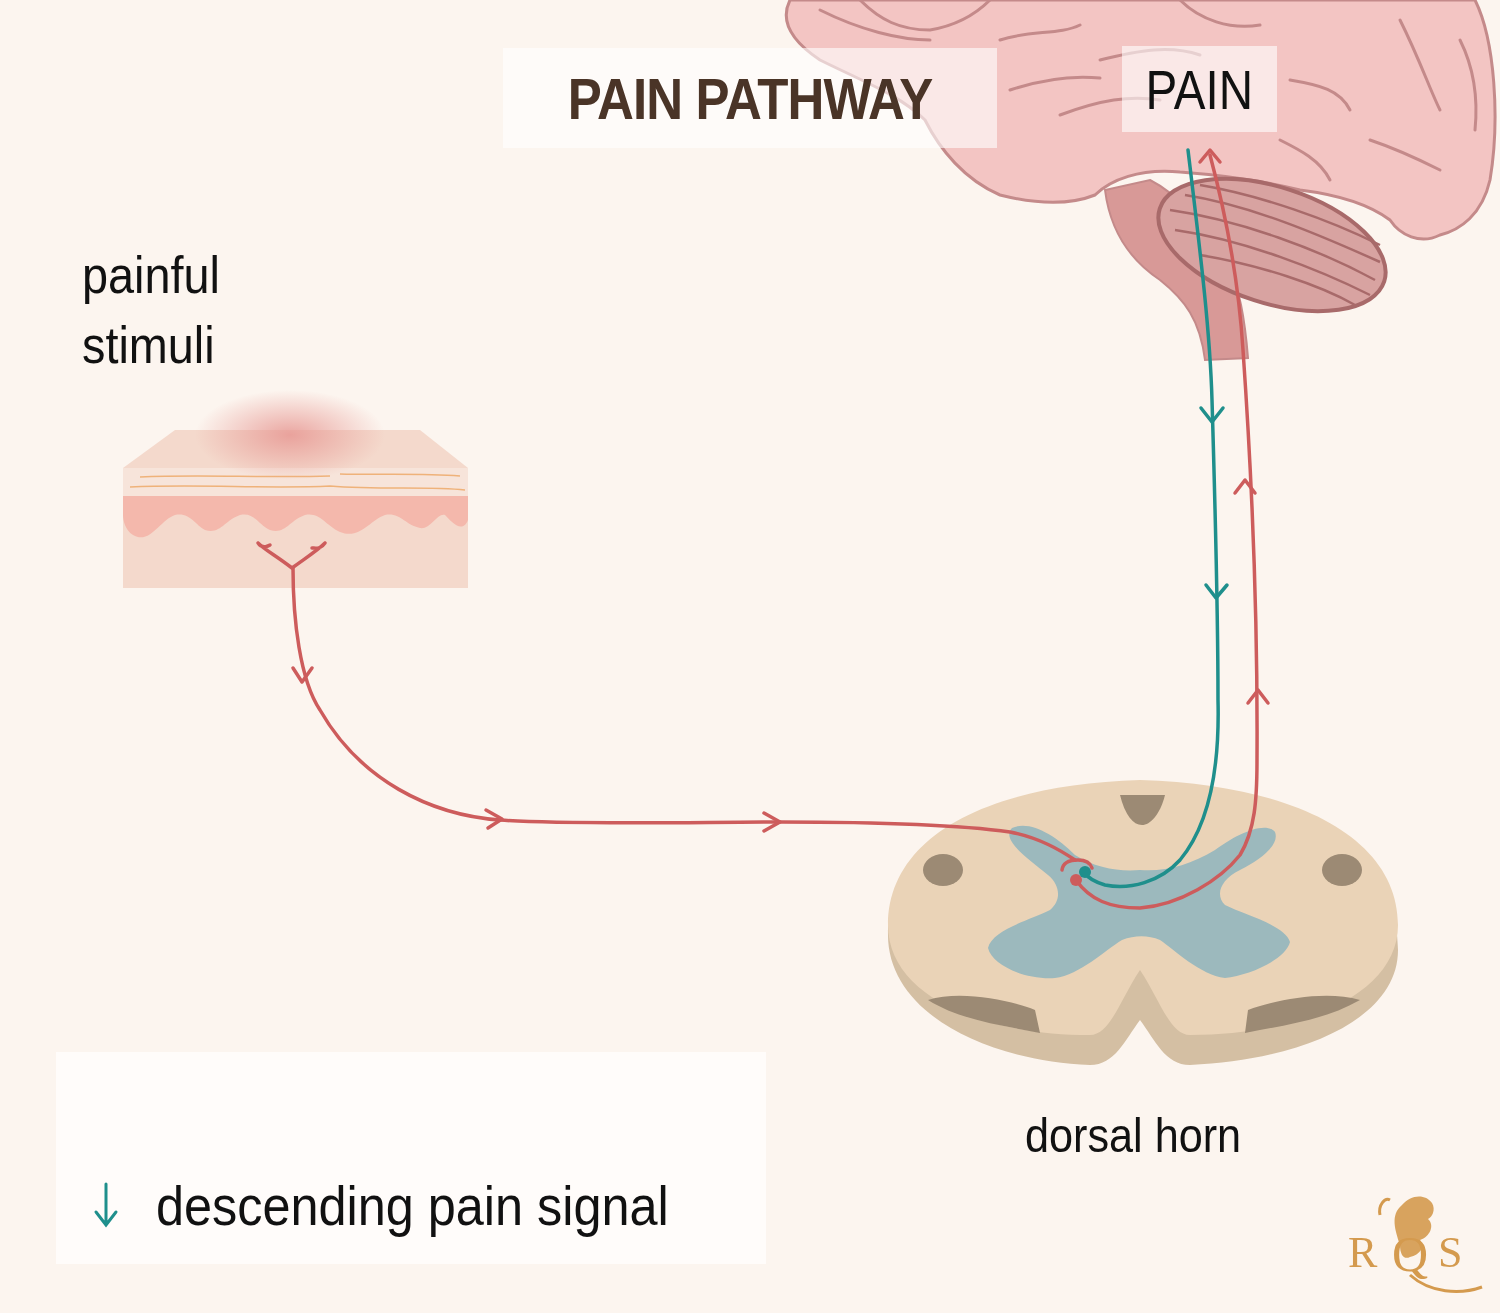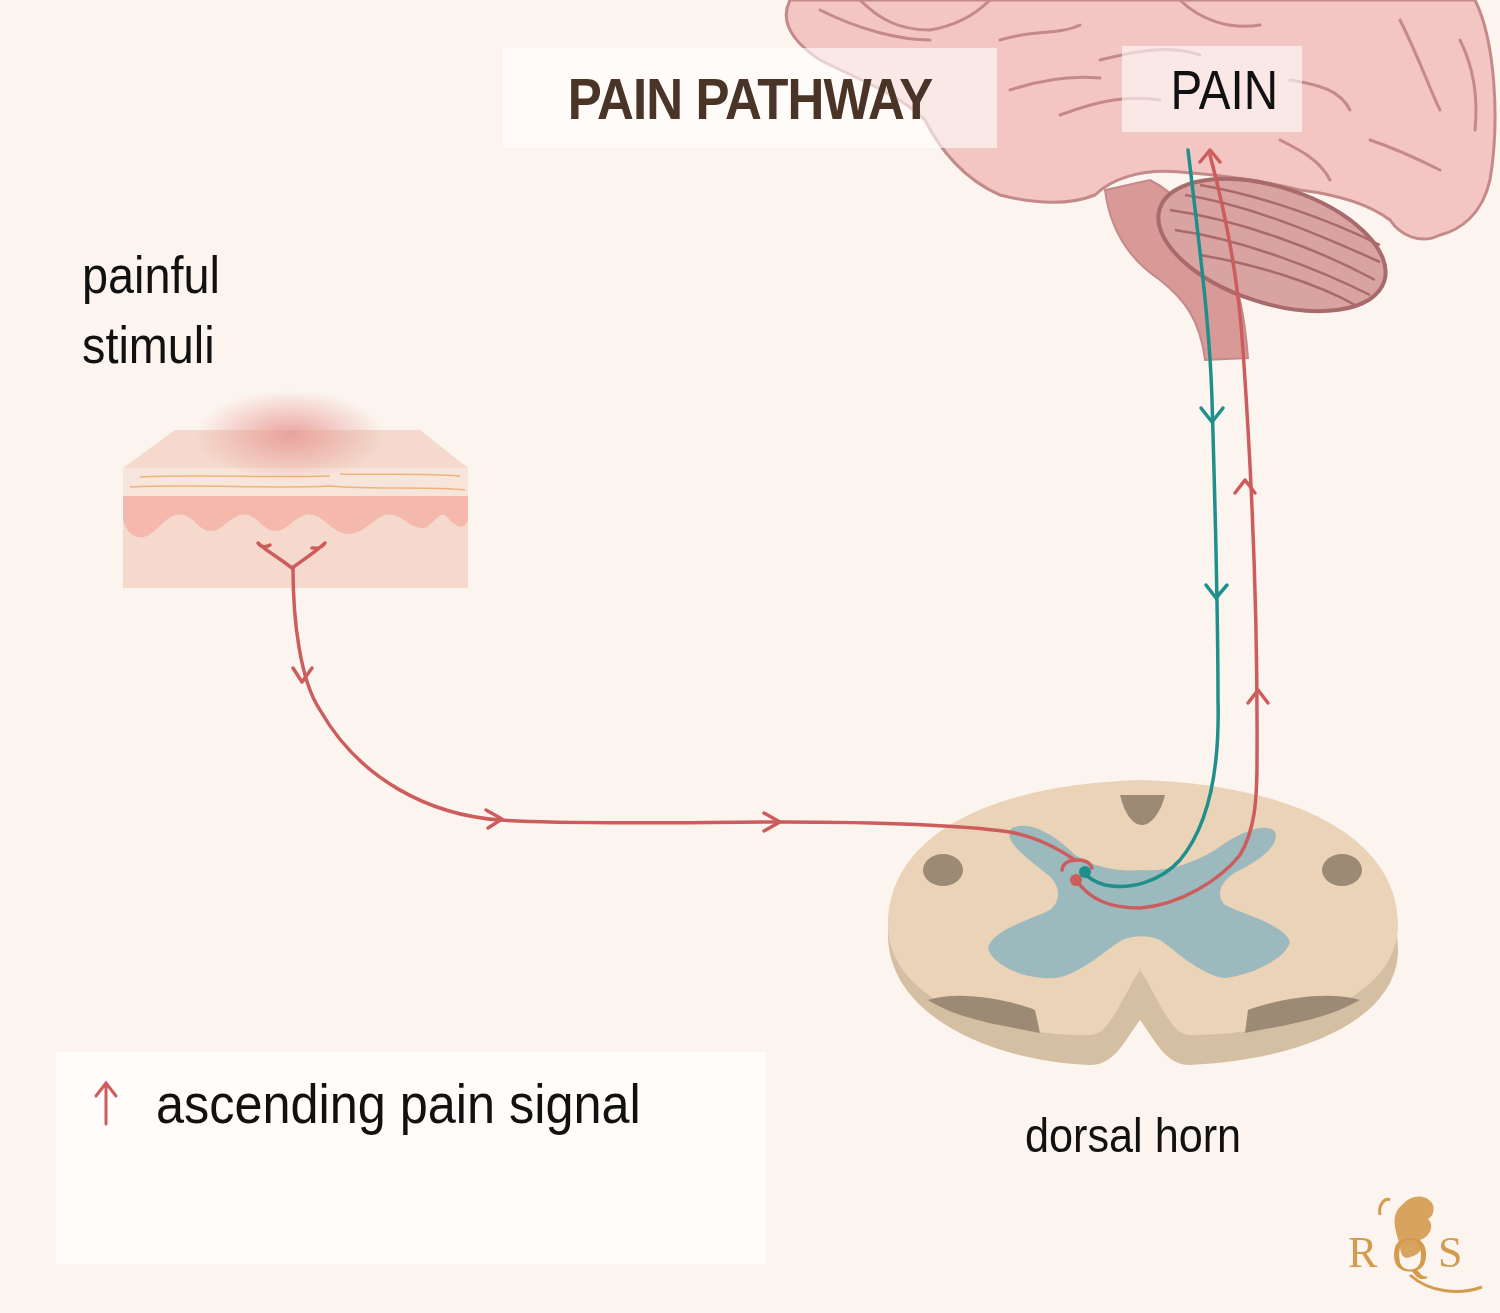--- a/index.html
+++ b/index.html
@@ -17,21 +17,21 @@
   #title-text {
     position:absolute; left:0; top:0; width:494px; height:100px;
     display:flex; align-items:center; justify-content:center;
     font-family:"Liberation Sans Narrow","Liberation Sans", sans-serif;
     font-weight:bold; font-size:58px; color:#4a3427; letter-spacing:-1px;
     transform:scaleX(0.88);
   }
   #pain-box {
     position:absolute; left:1122px; top:46px; width:155px; height:86px;
     background:rgba(255,255,255,0.6);
-    display:flex; align-items:center; justify-content:center;padding-left:25px;
+    display:flex; align-items:center; justify-content:center;
   }
   #pain-text { font-size:56px; color:#111; transform:scaleX(0.85); }
   #stimuli-label {
     left:82px; top:240px; font-size:52px; line-height:70px; transform:scaleX(0.9); transform-origin:left top;
   }
   #dorsal-label { left:1025px; top:1108px; font-size:48px; transform:scaleX(0.9); transform-origin:left top; }
   #legend {
     position:absolute; left:56px; top:1052px; width:710px; height:212px;
     background:#fffcfa;
   }
@@ -139,27 +139,27 @@
 </div>
 
 <div id="stimuli-label" class="label">
   <div>painful</div>
   <div>stimuli</div>
 </div>
 
 <div id="dorsal-label" class="label">dorsal horn</div>
 
 <div id="legend">
-  <div class="legend-row" style="top:6px;">
+  <div class="legend-row" style="top:108px;">
     <div class="arrow">
       <svg width="30" height="50" viewBox="0 0 30 50">
-        <path d="M15,46 L15,6 M5,18 L15,5 L25,18" stroke="#cd5c5c" stroke-width="3" fill="none" stroke-linecap="round"></path>
+        <path d="M15,4 L15,44 M5,32 L15,45 L25,32" stroke="#1f8f8c" stroke-width="3" fill="none" stroke-linecap="round"></path>
       </svg>
     </div>
-    <span class="txt">ascending pain signal</span>
+    <span class="txt">descending pain signal</span>
   </div>
 </div>
 
 <div id="logo">
   <svg width="150" height="115" viewBox="0 0 150 115">
     <path d="M60,60 C55,45 50,30 62,20 C70,10 85,8 92,18 C96,25 92,32 88,34 C95,40 90,52 80,55 C85,62 80,70 70,72 C64,75 60,70 60,60 Z" fill="#d49a4e" opacity="0.9"></path>
     <path d="M40,30 C38,20 45,12 50,15" stroke="#d49a4e" stroke-width="3" fill="none"></path>
     <text x="8" y="82" font-family="'Liberation Serif', serif" font-size="44" fill="#d49a4e">R</text>
     <text x="52" y="86" font-family="'Liberation Serif', serif" font-size="50" fill="#d49a4e">Q</text>
     <text x="98" y="82" font-family="'Liberation Serif', serif" font-size="44" fill="#d49a4e">S</text>

